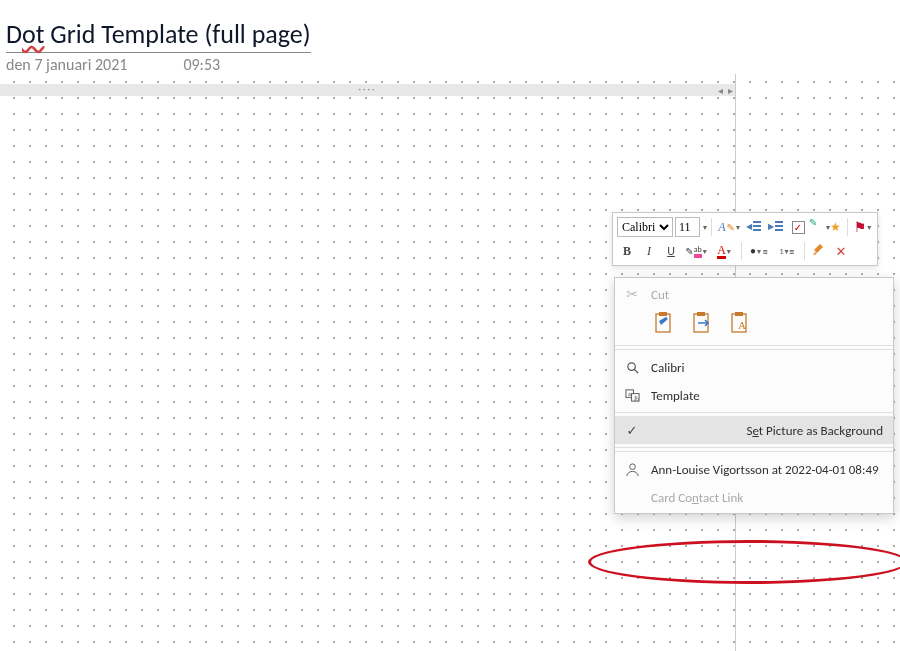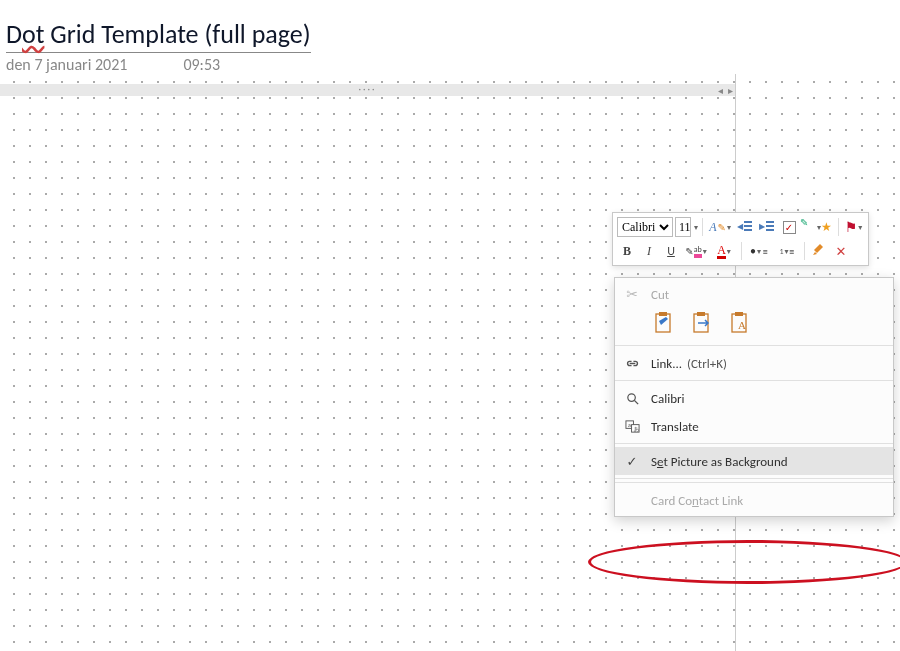--- a/index.html
+++ b/index.html
@@ -107,21 +107,21 @@
     font-size: 8px; color:#666; margin-left:1px;
   }
   select.tb-font, input.tb-size {
     border: 1px solid #bbb;
     font-size: 12px;
     height: 20px;
     font-family: Liberation Serif, serif;
     background: #fff;
   }
   select.tb-font { width: 56px;}
-  input.tb-size { width: 16px; text-align: left; padding-left:3px;}
+  input.tb-size { width: 25px; text-align: left; padding-left:3px;}
   .tb-b { font-weight: bold; font-family: "Times New Roman", serif;}
   .tb-i { font-style: italic; font-family: "Times New Roman", serif;}
   .tb-u { text-decoration: underline;}
   .tb-hl { border-bottom: 4px solid #ec4899; line-height:10px;}
   .tb-fc { border-bottom: 3px solid #d00000; line-height:12px; color:#d00;}
   .checkbox-tag {
     width:13px; height:13px; border:1px solid #888; display:inline-flex; align-items:center; justify-content:center;
     font-size:10px; color:#c00;
   }
   .star-tag::after{ content:"★"; color:#f0a020; font-size:12px; position:relative;}
@@ -160,21 +160,21 @@
   }
   .ctx-item {
     display: flex;
     align-items: center;
     gap: 10px;
     height: 28px;
     padding: 0 10px 0 8px;
     color: #303030;
   }
   .ctx-item.disabled { color: #aaa;}
-  .ctx-item.highlight { background: #e4e4e4;}
+  .ctx-item.highlight { background: #e4e4e4; justify-content: space-between;}
   .ctx-item .ci-icon {
     width: 18px;
     display: inline-flex;
     align-items: center;
     justify-content: center;
     color: #666;
     font-size: 14px;
   }
   .ctx-item .ci-icon svg { width:15px; height:15px;}
   .ctx-item.disabled .ci-icon { color:#bbb;}
@@ -309,55 +309,56 @@
     </span>
     <span class="paste-opt">
       <svg viewBox="0 0 22 24">
           <rect x="2" y="3" width="14" height="18" fill="none" stroke="#c67a2c" stroke-width="1.3"></rect>
           <rect x="5" y="1" width="8" height="4" fill="#c67a2c"></rect>
           <text x="8" y="18" font-size="11" fill="#c67a2c" font-family="Times New Roman">A</text>
         </svg>
     </span>
   </div>
   <div class="ctx-sep"></div>
-  <div class="ctx-item">
-    <span class="ci-icon">
-      <svg viewBox="0 0 16 16">
-          <path d="M5 11a3 3 0 0 1 0-6h2v1.5H5a1.5 1.5 0 0 0 0 3h2V11Zm6-6a3 3 0 0 1 0 6H9V9.5h2a1.5 1.5 0 0 0 0-3H9V5Z M5 7.2h6v1.6H5Z" fill="#555"></path>
-        </svg>
-    </span>
-    <span class="lbl"><span>Link...</span> <span class="shortcut">(Ctrl+K)</span></span>
-  </div>
   <div class="ctx-sep"></div>
   <div class="ctx-item">
     <span class="ci-icon">
       <svg viewBox="0 0 16 16">
           <circle cx="7" cy="7" r="4" fill="none" stroke="#555" stroke-width="1.3"></circle>
           <line x1="10" y1="10" x2="14" y2="14" stroke="#555" stroke-width="1.5"></line>
         </svg>
     </span>
     <span class="lbl">Calibri</span>
   </div>
   <div class="ctx-item">
     <span class="ci-icon">
       <svg viewBox="0 0 16 16">
           <rect x="1" y="2" width="8" height="8" fill="none" stroke="#555"></rect>
           <text x="3" y="8.5" font-size="7" fill="#555">a</text>
           <rect x="7" y="6" width="8" height="8" fill="#fff" stroke="#555"></rect>
           <text x="9" y="12.5" font-size="6" fill="#555">あ</text>
         </svg>
     </span>
-    <span class="lbl">Translate</span>
+    <span class="lbl">Template</span>
   </div>
   <div class="ctx-sep"></div>
   <div class="ctx-item highlight check">
     <span class="ci-icon"></span>
     <span class="lbl"><span>S</span><u>e</u><span>t Picture as Background</span></span>
   </div>
   <div class="ctx-sep"></div>
   <div class="ctx-sep"></div>
+  <div class="ctx-item">
+    <span class="ci-icon">
+      <svg viewBox="0 0 16 16">
+          <circle cx="8" cy="5" r="3" fill="none" stroke="#555"></circle>
+          <path d="M2 15c0-3 3-5 6-5s6 2 6 5" fill="none" stroke="#555"></path>
+        </svg>
+    </span>
+    <span class="lbl">Ann-Louise Vigortsson at 2022-04-01 08:49</span>
+  </div>
   <div class="ctx-item disabled">
     <span class="ci-icon"></span>
     <span class="lbl"><span>Card Co</span><u>n</u><span>tact Link</span></span>
   </div>
 </div>
 
 <div class="anno"></div>
 
 </body></html>

